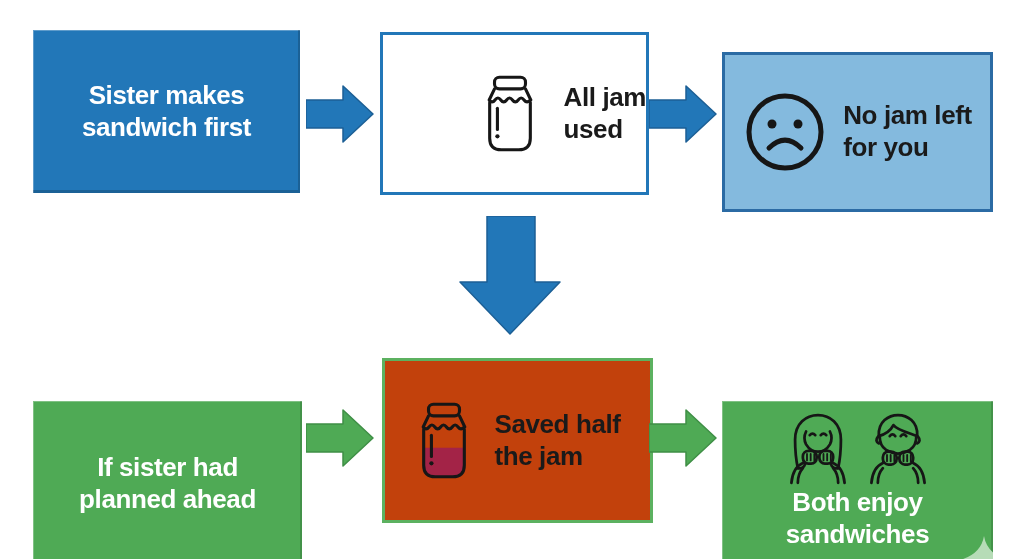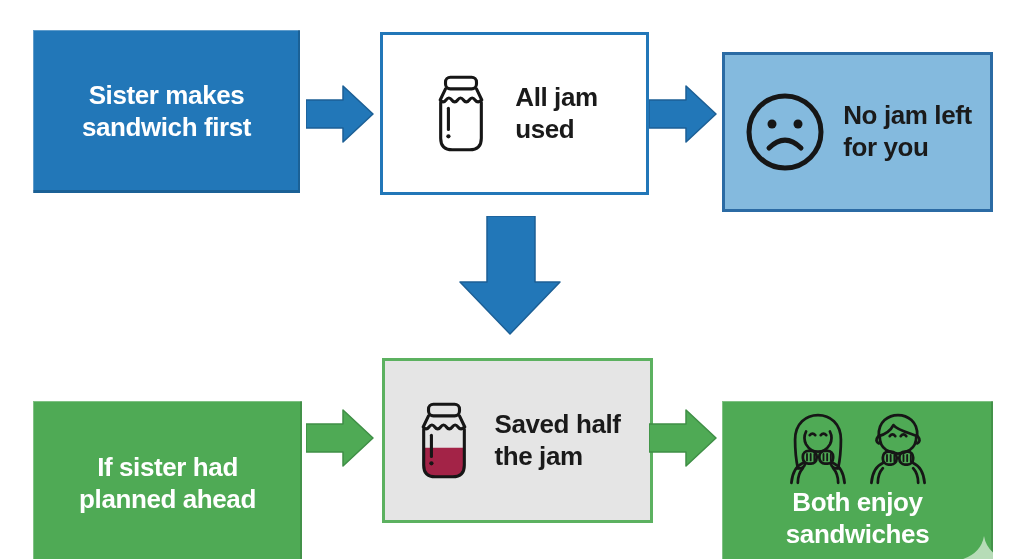--- a/index.html
+++ b/index.html
@@ -18,25 +18,25 @@
   .fill-blue{
     background:#2277b8;
     box-shadow:inset -2px -3px 0 rgba(0,0,0,.18), inset 1px 1px 0 rgba(255,255,255,.28);
   }
   .fill-green{
     background:#4faa55;
     box-shadow:inset -2px -3px 0 rgba(0,0,0,.14), inset 1px 1px 0 rgba(255,255,255,.28);
     margin-top:44px;
   }
   .outline-blue{background:#ffffff;border:3px solid #2277b8;}
-  .outline-green{background:#e5e5e5;border:3px solid #5cb160;}
+  .outline-green{background:#c2410c;border:3px solid #5cb160;}
   .fill-lightblue{background:#84bade;border:3px solid #2b6ba4;}
 
   #box-a{left:33px;top:30px;width:267px;height:163px;text-align:center;}
-  #box-b{left:380px;top:32px;width:269px;height:163px;gap:24px;}
+  #box-b{left:380px;top:32px;width:269px;height:163px;gap:24px;justify-content:flex-end;}
   #box-c{left:722px;top:33px;width:271px;height:160px;gap:16px;margin-top:19px;}
   #box-d{left:33px;top:357px;width:269px;height:165px;text-align:center;}
   #box-e{left:382px;top:358px;width:271px;height:165px;gap:20px;}
   #box-f{left:722px;top:357px;width:271px;height:168px;flex-direction:column;
          justify-content:flex-start;padding-top:10px;overflow:hidden;text-align:center;}
 
   .arrow{position:absolute;}
   #arrow-top-1{left:306px;top:85px;}
   #arrow-top-2{left:649px;top:85px;}
   #arrow-bottom-1{left:306px;top:409px;}

